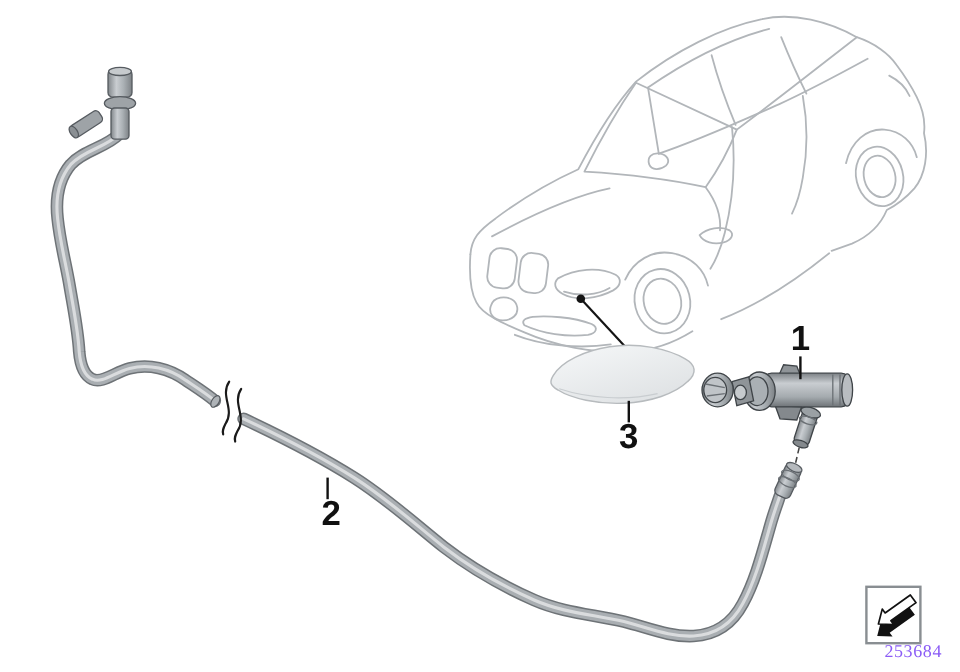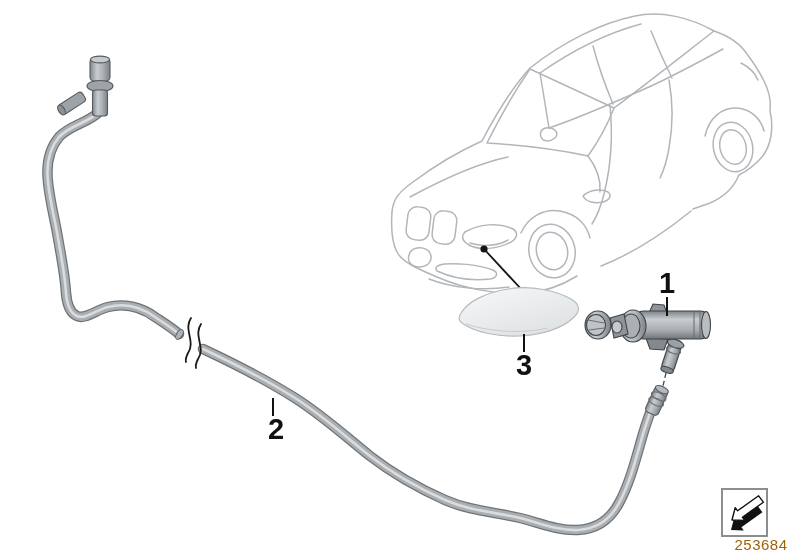--- a/index.html
+++ b/index.html
@@ -8,21 +8,21 @@
     font-family:"Liberation Sans",sans-serif;
   }
   .stage svg{position:absolute;left:0;top:0;}
   .callout{
     position:absolute;transform:translate(-50%,-50%);
     font-weight:bold;font-size:29px;color:#111;line-height:1;
     cursor:pointer;user-select:none;
   }
   .drawing-number{
     position:absolute;transform:translate(-50%,-50%);
-    font-size:15px;color:#a16207;letter-spacing:0.5px;
+    font-size:15px;color:#8b5cf6;letter-spacing:0.5px;font-family:Liberation Serif, serif;
   }
   
   .hose-o{fill:none;stroke:#6e7377;stroke-width:10.5;stroke-linecap:round;}
   .hose-m{fill:none;stroke:#a9aeb2;stroke-width:8;stroke-linecap:round;}
   .hose-h{fill:none;stroke:#dadcde;stroke-width:2.6;stroke-linecap:round;}
   .car{fill:none;stroke:#b2b6ba;stroke-width:1.5;stroke-linecap:round;stroke-linejoin:round;}
   .lead{stroke:#141414;stroke-width:1.8;fill:none;}
 </style>
 </head>
 <body>

